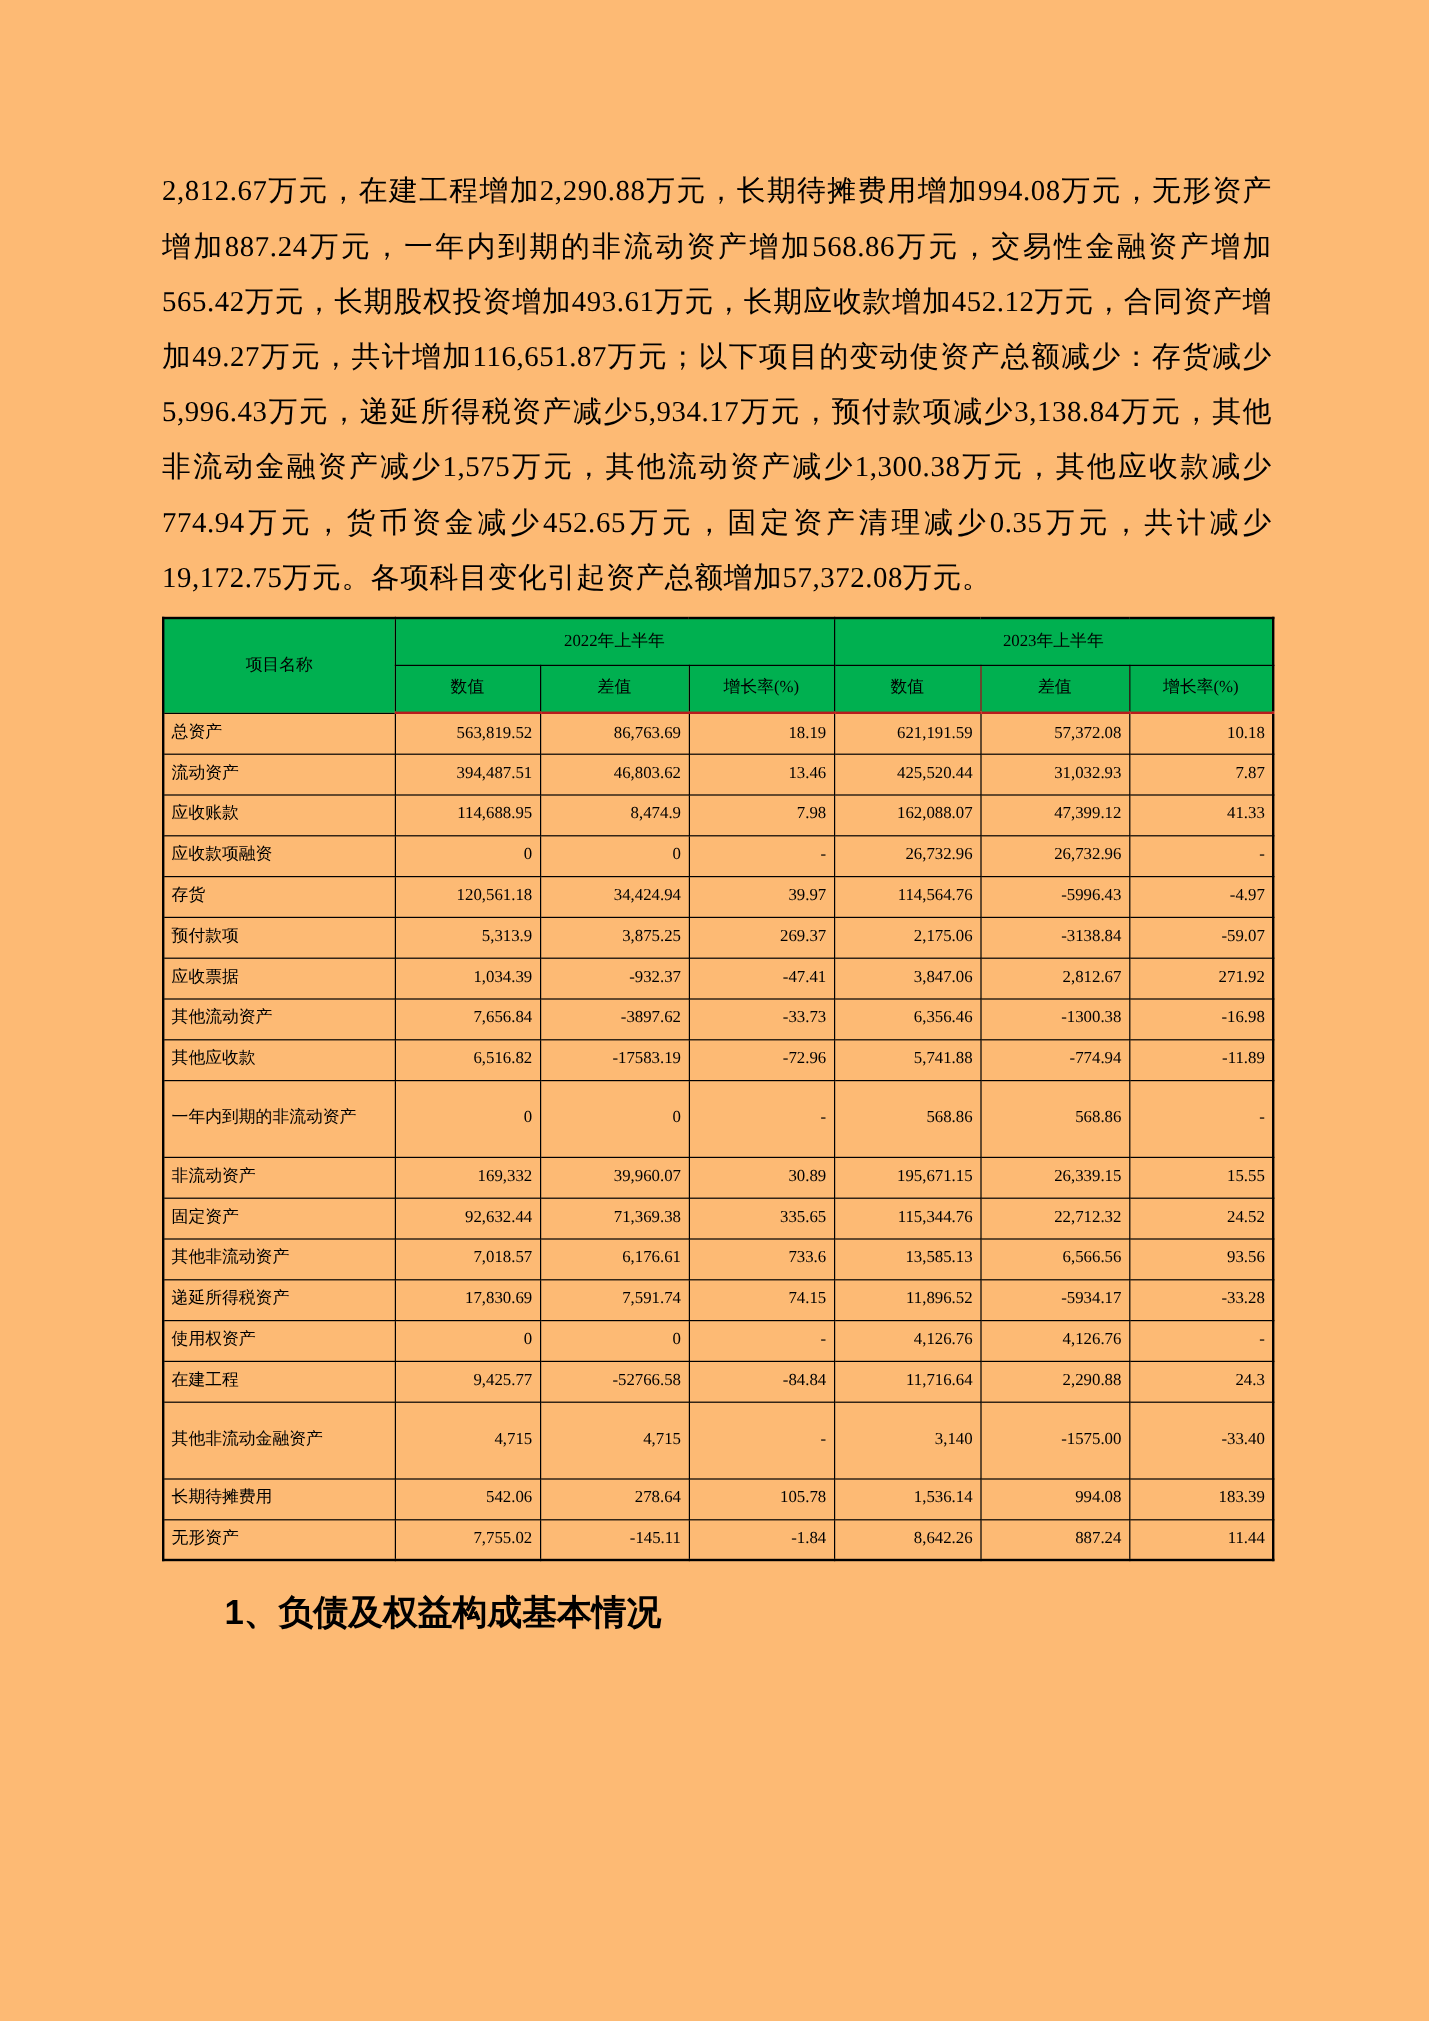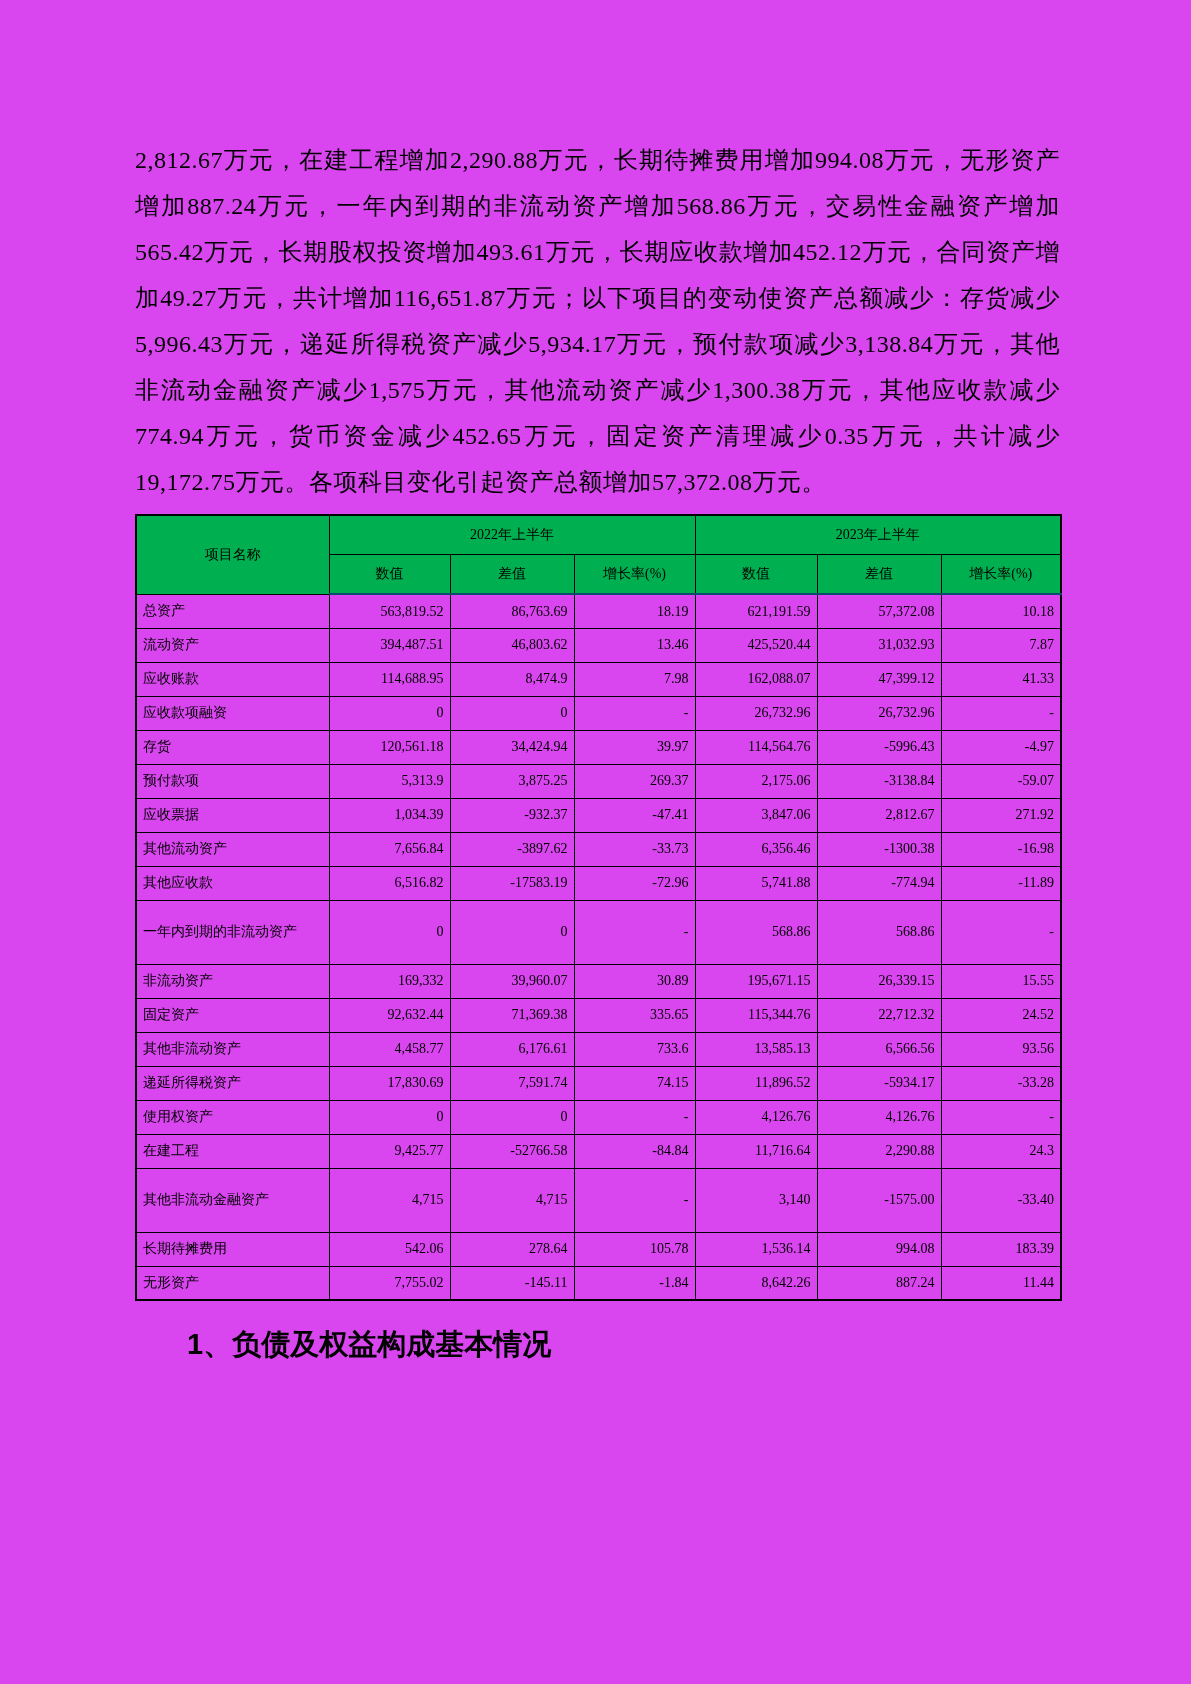--- a/index.html
+++ b/index.html
@@ -1,19 +1,19 @@
 <!DOCTYPE html>
 <html style="--hdr-green: #00B050;"><head>
 <meta charset="utf-8">
 <style>
   html,body{margin:0;padding:0;background:#888;}
   .page{
     position:relative;
     width:1191px;height:1684px;
-    background:#d946ef;
+    background:#fdba74;
     margin:0 auto;
     font-family:"Liberation Serif","DejaVu Serif",serif;
     color:#000;
     overflow:hidden;
   }
   .content{
     position:absolute;left:135px;top:0;width:925px;
   }
   .body-par{
     margin:137px 0 0 0;
@@ -40,21 +40,21 @@
     padding:2px 6px;
     line-height:1.25;
     overflow:hidden;
   }
   table.asset thead th{
     background:var(--hdr-green);
     font-weight:normal;
     text-align:center;
     height:34px;
   }
-  table.asset thead tr:last-child th{border-bottom:2px solid #0c4a6e;}
+  table.asset thead tr:last-child th{border-bottom:2px solid #b91c1c;}
   table.asset tbody tr{height:34px;}
   table.asset tbody tr.tall{height:64px;}
   td.item{text-align:left;padding-left:9px;}
   td.num{text-align:right;padding-right:5px;font-variant-numeric:tabular-nums;}
   .h2{
     margin:36px 0 0 72px;
     font-family:"Liberation Sans","DejaVu Sans",sans-serif;
     font-weight:700;
     font-size:29px;
     line-height:1.2;
@@ -212,21 +212,21 @@
             <td class="item">固定资产</td>
             <td class="num">92,632.44</td>
             <td class="num">71,369.38</td>
             <td class="num">335.65</td>
             <td class="num">115,344.76</td>
             <td class="num">22,712.32</td>
             <td class="num">24.52</td>
           </tr>
           <tr>
             <td class="item">其他非流动资产</td>
-            <td class="num">4,458.77</td>
+            <td class="num">7,018.57</td>
             <td class="num">6,176.61</td>
             <td class="num">733.6</td>
             <td class="num">13,585.13</td>
             <td class="num">6,566.56</td>
             <td class="num">93.56</td>
           </tr>
           <tr>
             <td class="item">递延所得税资产</td>
             <td class="num">17,830.69</td>
             <td class="num">7,591.74</td>

